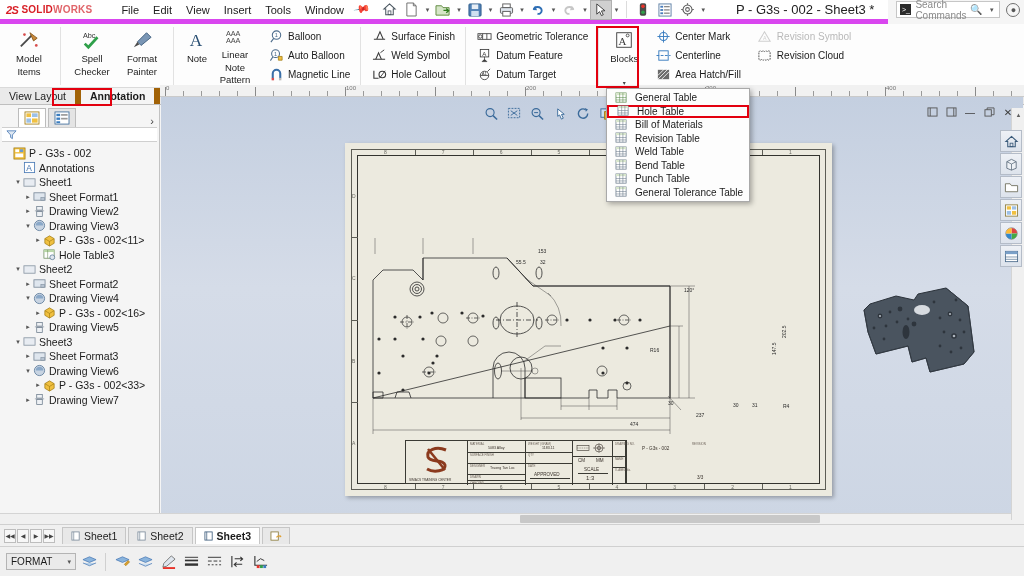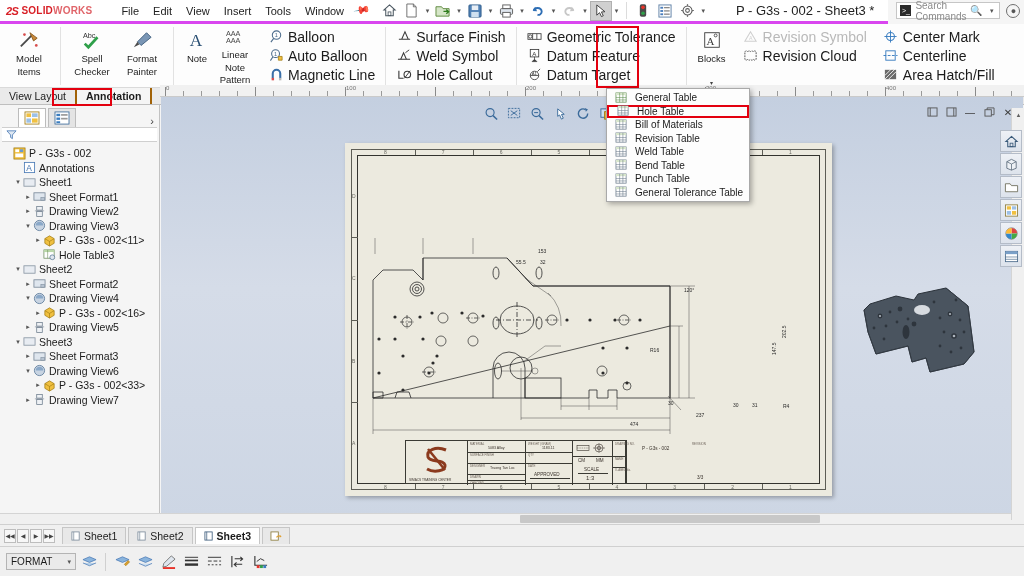--- a/index.html
+++ b/index.html
@@ -9,21 +9,21 @@
     font-size: 11px;
     color:#1b1b1b;
     background:#f0f0f0;
     -webkit-font-smoothing: antialiased;
   }
   #app { position:relative; width:1024px; height:576px; background:#f5f5f5; }
 
   
   .titlebar {
     position:absolute; left:0; top:0; width:888px; height:24px;
-    background:#ffffff; border-bottom:3px solid #d946ef;
+    background:#ffffff; border-bottom:5px solid #d946ef;
     display:flex; align-items:center;
   }
   .sw-logo { display:flex; align-items:center; gap:3px; padding:0 8px 0 6px; }
   .sw-ds { color:#d81f26; font-weight:bold; font-size:11px; font-style:italic; letter-spacing:-0.5px;}
   .sw-word { color:#d81f26; font-weight:bold; font-size:10px; letter-spacing:0.2px; }
   .sw-word .lite { color:#e0656a; font-weight:bold; }
   .menubar { display:flex; align-items:center; gap:0px; margin-left:14px; }
   .menubar .mi { padding:3px 7px; font-size:11px; color:#222; cursor:default; }
   .pin-icon { margin-left:4px; color:#777; font-size:11px; transform:rotate(35deg); }
   .tbdiv { width:1px; height:17px; background:#dcdcdc; margin:0 5px; }
@@ -53,31 +53,31 @@
   .rsep { width:1px; background:#e2e2e2; margin:3px 2px; height:58px; }
   .bigbtn {
     width:50px; display:flex; flex-direction:column; align-items:center; padding-top:3px;
     cursor:default; text-align:center;
   }
   .bigbtn .lbl { font-size:9.5px; line-height:10.5px; color:#222; margin-top:2px; }
   .bigbtn .dd { font-size:6px; color:#444; margin-top:1px; }
   .ico32 { height:24px; display:flex; align-items:center; justify-content:center; }
   .smallcol { display:flex; flex-direction:column; justify-content:flex-start; padding-top:3px;}
   .smallbtn { display:flex; align-items:center; gap:4px; height:19px; padding:0 4px; cursor:default;}
-  .smallbtn .lbl { font-size:14px; color:#1b1b1b; white-space:nowrap; }
+  .smallbtn .lbl { font-size:10px; color:#1b1b1b; white-space:nowrap; }
   .smallbtn.disabled .lbl { color:#b9b9b9; }
   .ico16 { width:16px; height:16px; display:flex; align-items:center; justify-content:center; flex:0 0 16px;}
 
   
   .tabrow {
     position:absolute; left:0; top:88px; width:1024px; height:17px;
     background:#eaeaea; border-bottom:1px solid #bfbfbf; display:flex; align-items:stretch;
   }
   .ctab { padding:0 9px; display:flex; align-items:center; font-size:10.5px; color:#1b1b1b;
-          border-right:2px solid #a16207; cursor:default; }
+          border-right:6px solid #a16207; cursor:default; }
   .ctab.active { background:#f5f5f5; font-weight:bold; }
 
   
   .leftpanel { position:absolute; left:0; top:105px; width:160px; height:415px; background:#f5f5f5;
                border-right:1px solid #c2c2c2; }
   .lp-tabs { display:flex; align-items:flex-end; height:22px; padding-left:18px; background:#f5f5f5;}
   .lp-tab { width:28px; height:19px; border:1px solid #bcbcbc; border-bottom:none;
             display:flex; align-items:center; justify-content:center; background:#e4e4e4; margin-right:2px; cursor:default;}
   .lp-tab.active { background:#ffffff; }
   .lp-expand { margin-left:auto; font-size:11px; color:#444; padding-right:5px; cursor:default;}
@@ -483,40 +483,20 @@
               <text x="5" y="16" font-size="12" fill="#3a3a3a" font-family="serif">A</text>
               <circle cx="15" cy="6" r="1.6" fill="none" stroke="#3a3a3a" stroke-width="0.9"></circle>
             </svg>
         </span>
         <span class="lbl">Blocks</span>
         <span class="dd" style="margin-top:14px">▾</span>
       </div>
     </div>
 
     <div class="rgroup smallcol">
-      <div class="smallbtn disabled">
-        <span class="ico16">
-          <svg width="15" height="15" viewBox="0 0 16 16">
-              <path d="M8 3 L14 13 H2 Z" fill="none" stroke="#cfcfcf" stroke-width="1.1"></path>
-              <text x="6.5" y="12" font-size="5.5" fill="#cfcfcf" font-family="sans-serif">A</text>
-            </svg>
-        </span>
-        <span class="lbl">Revision Symbol</span>
-      </div>
-      <div class="smallbtn">
-        <span class="ico16">
-          <svg width="15" height="15" viewBox="0 0 16 16">
-              <path d="M2 4 q1.5 -2 3 0 q1.5 -2 3 0 q1.5 -2 3 0 q1.5 -2 3 0 v8 q-1.5 2 -3 0 q-1.5 2 -3 0 q-1.5 2 -3 0 q-1.5 2 -3 0 z" fill="none" stroke="#3a3a3a" stroke-width="0.9" stroke-dasharray="2,1"></path>
-            </svg>
-        </span>
-        <span class="lbl">Revision Cloud</span>
-      </div>
-    </div>
-
-    <div class="rgroup smallcol">
       <div class="smallbtn">
         <span class="ico16">
           <svg width="15" height="15" viewBox="0 0 16 16">
               <circle cx="8" cy="8" r="4.2" fill="none" stroke="#3a7dc0" stroke-width="1.1"></circle>
               <line x1="8" y1="1.5" x2="8" y2="14.5" stroke="#3a7dc0" stroke-width="1"></line>
               <line x1="1.5" y1="8" x2="14.5" y2="8" stroke="#3a7dc0" stroke-width="1"></line>
             </svg>
         </span>
         <span class="lbl">Center Mark</span>
       </div>
@@ -534,20 +514,40 @@
           <svg width="15" height="15" viewBox="0 0 16 16">
               <rect x="2" y="3" width="12" height="10" fill="#6a6a6a"></rect>
               <g stroke="#fff" stroke-width="0.9">
                 <line x1="2" y1="13" x2="14" y2="1"></line>
                 <line x1="2" y1="9" x2="10" y2="1"></line>
                 <line x1="6" y1="13" x2="14" y2="5"></line>
               </g>
             </svg>
         </span>
         <span class="lbl">Area Hatch/Fill</span>
+      </div>
+    </div>
+
+    <div class="rgroup smallcol">
+      <div class="smallbtn disabled">
+        <span class="ico16">
+          <svg width="15" height="15" viewBox="0 0 16 16">
+              <path d="M8 3 L14 13 H2 Z" fill="none" stroke="#cfcfcf" stroke-width="1.1"></path>
+              <text x="6.5" y="12" font-size="5.5" fill="#cfcfcf" font-family="sans-serif">A</text>
+            </svg>
+        </span>
+        <span class="lbl">Revision Symbol</span>
+      </div>
+      <div class="smallbtn">
+        <span class="ico16">
+          <svg width="15" height="15" viewBox="0 0 16 16">
+              <path d="M2 4 q1.5 -2 3 0 q1.5 -2 3 0 q1.5 -2 3 0 q1.5 -2 3 0 v8 q-1.5 2 -3 0 q-1.5 2 -3 0 q-1.5 2 -3 0 q-1.5 2 -3 0 z" fill="none" stroke="#3a3a3a" stroke-width="0.9" stroke-dasharray="2,1"></path>
+            </svg>
+        </span>
+        <span class="lbl">Revision Cloud</span>
       </div>
     </div>
 
   </div>
 
   <div class="redbox" style="left:596px; top:26px; width:43px; height:62px;"></div>
 
   <div class="tabrow">
     <div class="ctab">View Layout</div>
     <div class="ctab active">Annotation</div>

